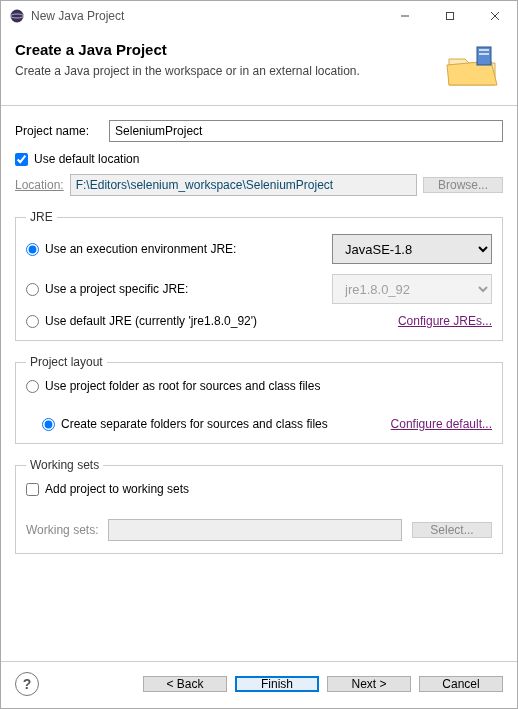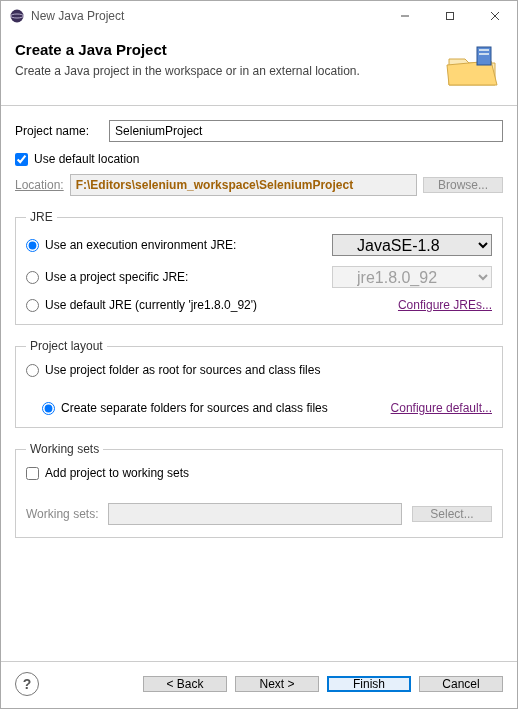--- a/index.html
+++ b/index.html
@@ -56,21 +56,21 @@
   .row { display: flex; align-items: center; gap: 20px; margin-bottom: 10px; }
   .row label.lbl { white-space: nowrap; }
   input[type=text] {
     flex: 1;
     border: 1px solid #888;
     padding: 3px 5px;
     font-size: 12px;
     height: 22px;
     background: #fff;
   }
-  input[type=text]:disabled { background: #f0f0f0; color: #a16207; border-color: #bbb; font-weight: bold; }
+  input[type=text]:disabled { background: #f0f0f0; color: #0c4a6e; border-color: #bbb; }
   input[type=checkbox] { width: 13px; height: 13px; }
   input[type=radio] { width: 13px; height: 13px; }
   .chk-row { display: flex; align-items: center; gap: 6px; margin: 10px 0 8px 0; }
   .loc-row { display: flex; align-items: center; gap: 6px; margin-bottom: 14px; }
   .loc-row .lbl { color: #888; text-decoration: underline; }
   .btn {
     border: 1px solid #adadad;
     background: #e1e1e1;
     padding: 3px 14px;
     min-width: 80px;
@@ -93,25 +93,25 @@
   .radio-row {
     display: flex;
     align-items: center;
     gap: 6px;
     margin-bottom: 10px;
   }
   .radio-row .rtext { flex: 1; }
   .radio-row:last-child { margin-bottom: 0; }
   select {
     width: 160px;
-    height: 22px;
+    height: 30px;
     border: 1px solid #888;
     background: #e8e8e8;
-    font-size: 16px;
-    padding: 0 20px;
+    font-size: 13px;
+    padding: 0 8px;
   }
   select:disabled { color: #777; background: #eee; border-color: #bbb; }
   .link {
     color: #701a75;
     text-decoration: underline;
     font-size: 12px;
     white-space: nowrap;
     cursor: pointer;
   }
   .ws-row { display: flex; align-items: center; gap: 10px; margin-top: 23px; }
@@ -256,16 +256,16 @@
       <div class="ws-combo"></div>
       <button class="btn" disabled="">Select...</button>
     </div>
   </fieldset>
 
 </div>
 
 <div class="footer">
   <div class="help">?</div>
   <button class="btn">&lt; Back</button>
+  <button class="btn default">Finish</button>
   <button class="btn">Next &gt;</button>
-  <button class="btn default">Finish</button>
   <button class="btn">Cancel</button>
 </div>
 
 </body></html>

